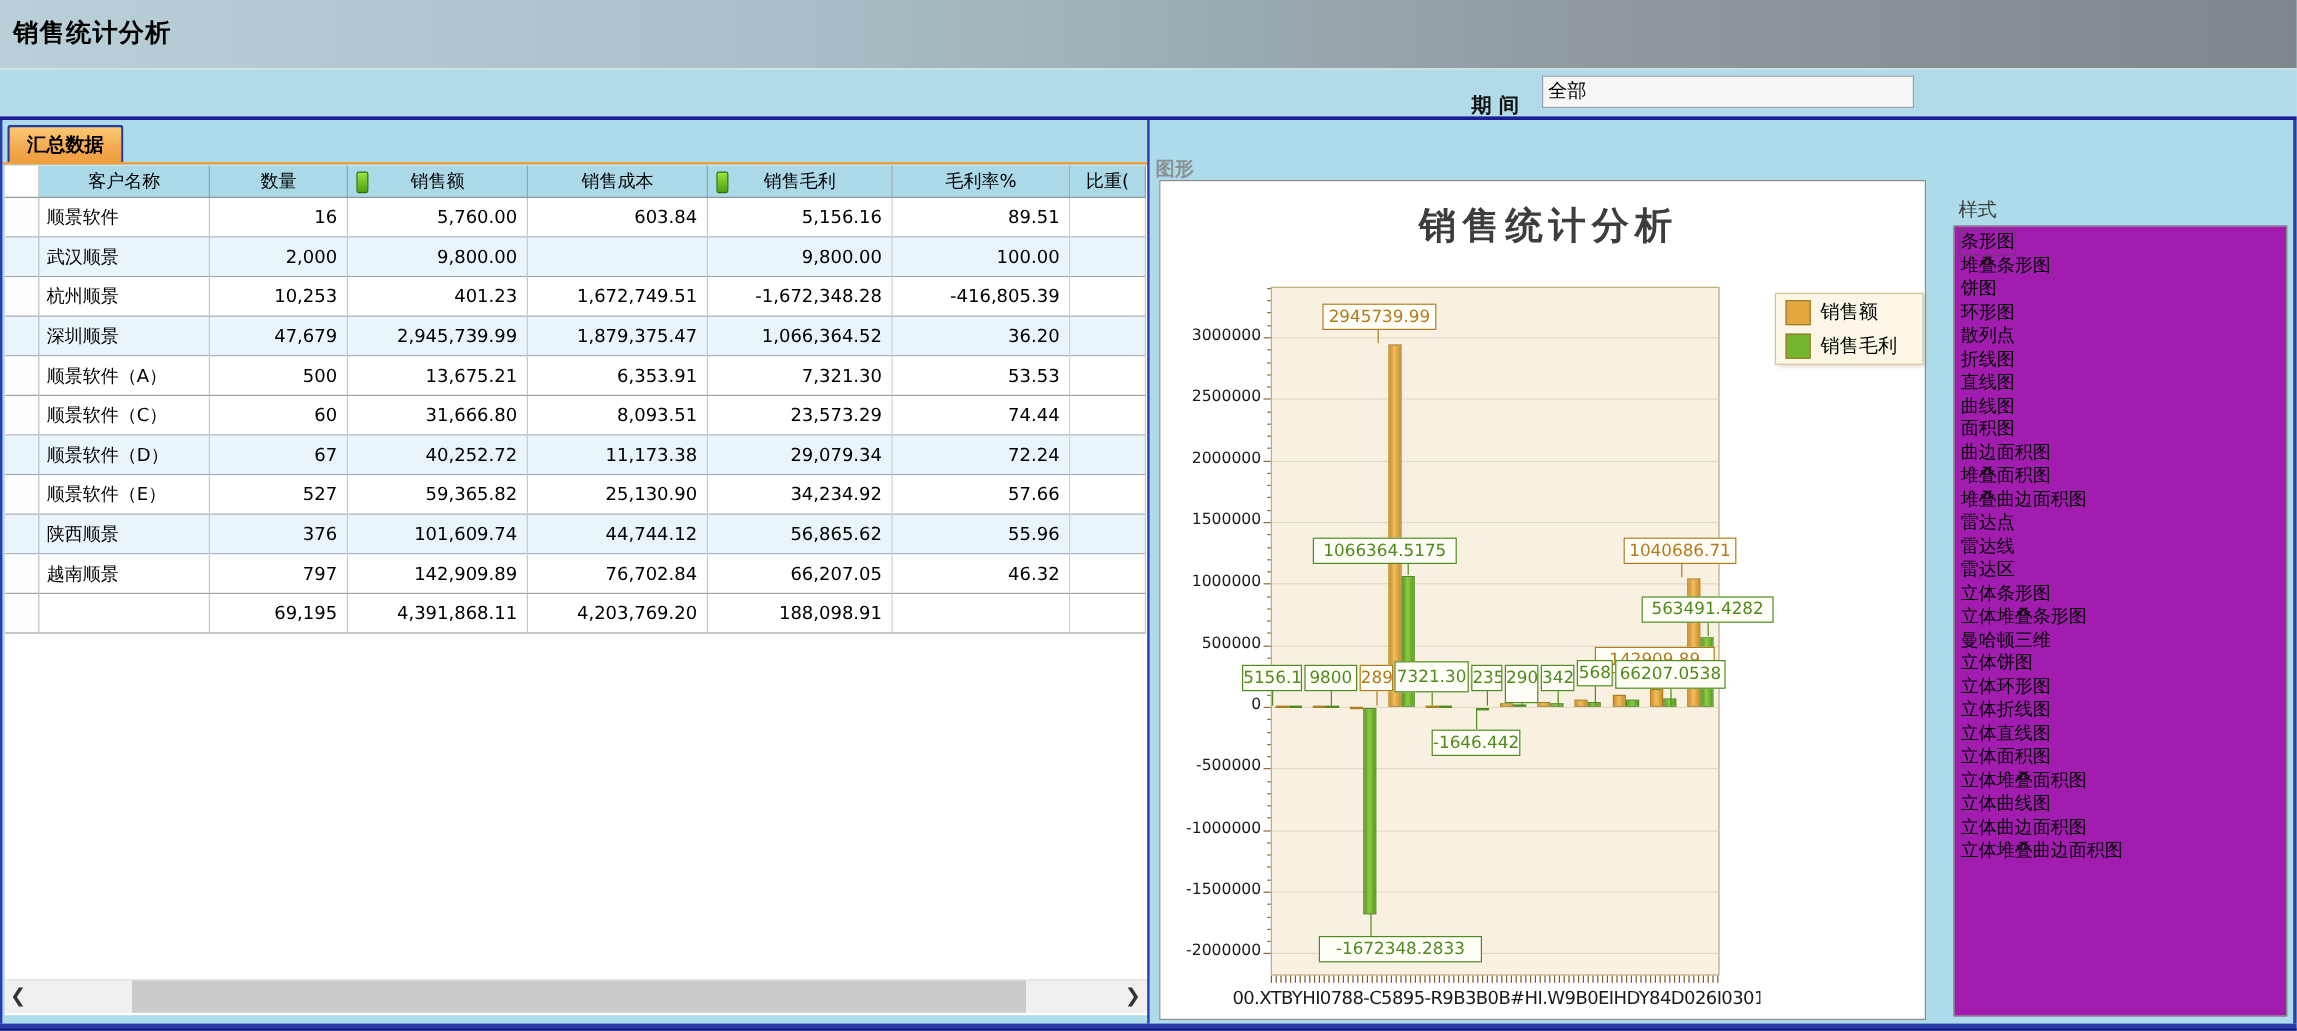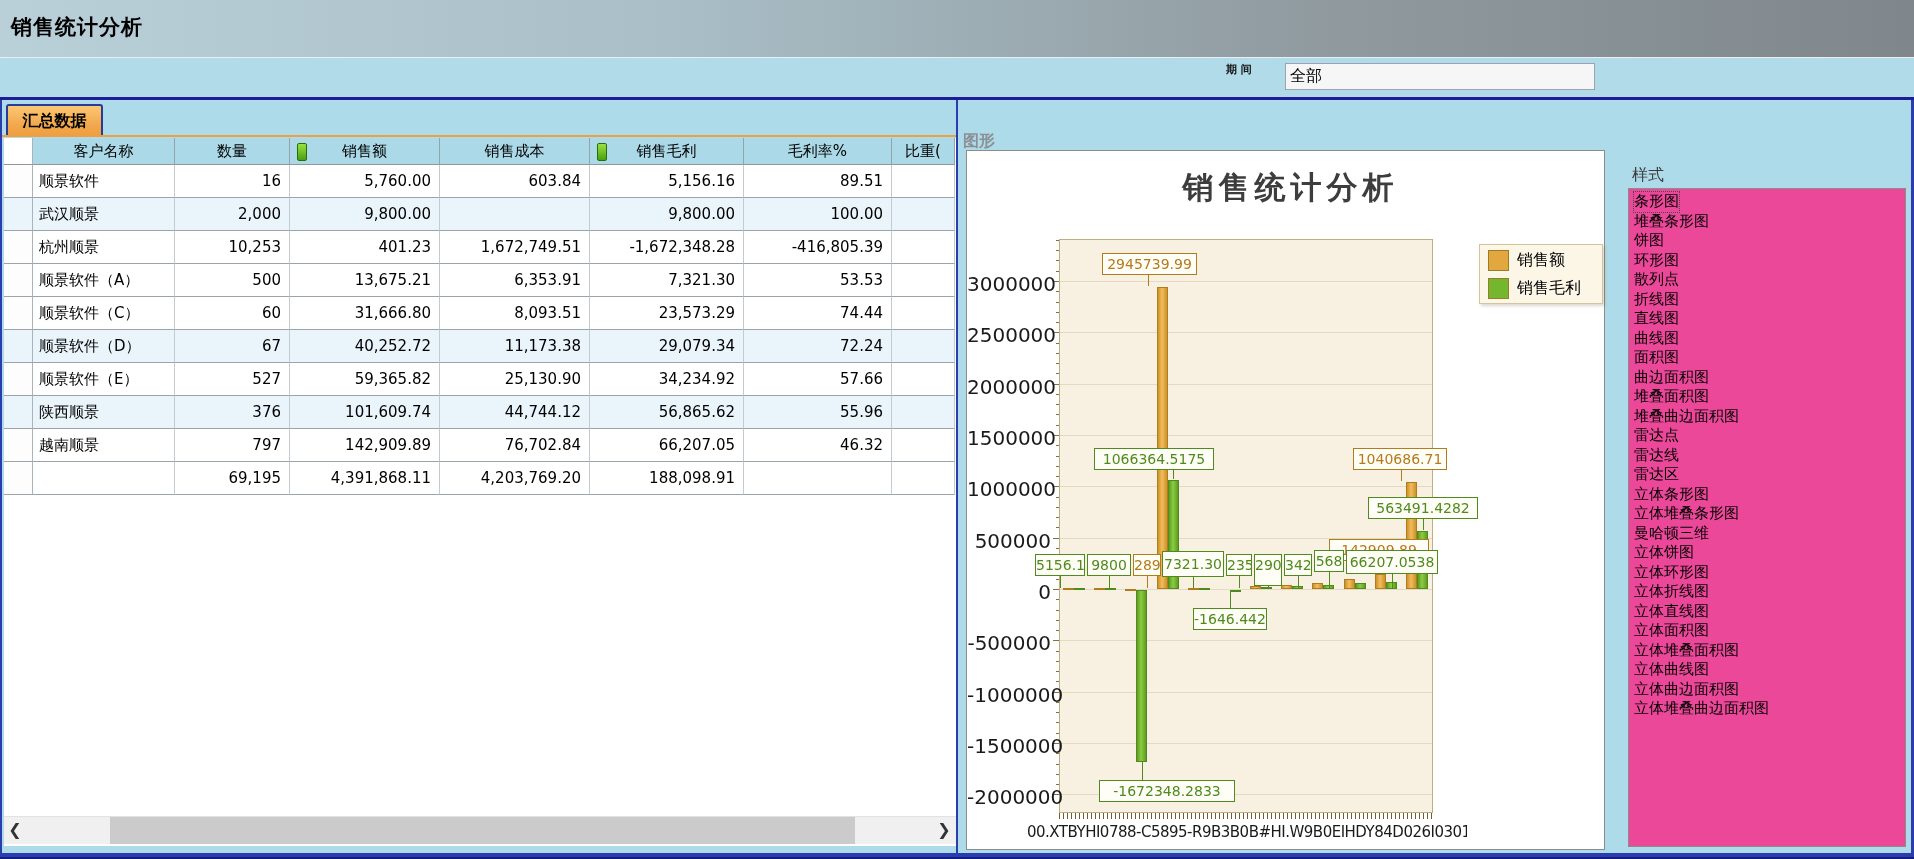--- a/index.html
+++ b/index.html
@@ -7,21 +7,21 @@
   #app{position:relative;width:1914px;height:859px;background:#aedbe9;}
 
   
   #titlebar{position:absolute;left:0;top:0;width:1914px;height:57px;
     background:linear-gradient(90deg,#bad0d9 0%,#a9bec7 35%,#8f999e 70%,#7f878c 100%);
     border-bottom:1px solid #e9eef0;}
   #titlebar .title{position:absolute;left:11px;top:13px;font-size:21px;font-weight:bold;color:#000;letter-spacing:1px;}
 
   
   #filterband{position:absolute;left:0;top:58px;width:1914px;height:40px;background:#b2dbe9;}
-  #filterband .plabel{position:absolute;left:1226px;top:4px;font-size:11px;font-weight:600;color:#111;}
+  #filterband .plabel{position:absolute;left:1226px;top:18px;font-size:17px;font-weight:600;color:#111;}
   #period-input{position:absolute;left:1285px;top:5px;width:300px;height:25px;background:#f6f6f6;
     border:1px solid #9aa3b0;font-size:16px;padding:0 4px;font-family:inherit;color:#000;}
   #navline{position:absolute;left:0;top:97px;width:1914px;height:3px;background:#1d1d99;}
 
   
   .vdivider{position:absolute;top:100px;height:753px;width:2px;background:#2b3caf;}
   #border-left{left:0px;} #border-right{left:1911px;width:3px;} #border-mid{left:956px;}
   #border-bottom{position:absolute;left:0;top:853px;width:1914px;height:6px;background:#2b3caf;border-bottom:2px solid #141d7d;box-sizing:border-box;}
 
   
@@ -54,37 +54,37 @@
 
   
   #chart-group-label{position:absolute;left:963px;top:131px;font-size:16px;font-weight:bold;color:#8b9094;}
   #chart-canvas{position:absolute;left:966px;top:150px;width:639px;height:700px;background:#fff;
     border:1px solid #8c8c8c;box-sizing:border-box;}
   #chart-title{position:absolute;left:0;top:16px;width:100%;text-align:center;padding-left:10px;box-sizing:border-box;
     font-family:"DejaVu Serif","Liberation Serif",serif;font-size:31px;font-weight:600;color:#3d3d3d;letter-spacing:5px;}
   #plot-area{position:absolute;left:92px;top:88px;width:374px;height:574px;background:#f8f1e2;
     border:1px solid #bfae84;box-sizing:border-box;}
   .gridline{position:absolute;height:1px;background:#e4dac4;}
-  .ylabel{position:absolute;left:0;width:84px;text-align:right;font-size:20px;color:#1a1a1a;}
+  .ylabel{position:absolute;left:0;width:84px;text-align:right;font-size:13px;color:#1a1a1a;}
   .ytick{position:absolute;height:1px;background:#8a6d3b;}
   .xtick{position:absolute;width:1px;height:6px;background:#7a5c2e;}
   .bar{position:absolute;box-sizing:border-box;}
   .conn{position:absolute;width:1px;}
   .ann{position:absolute;box-sizing:border-box;background:#fffef6;border:1px solid;height:22px;
     font-size:14px;line-height:20px;text-align:center;overflow:hidden;white-space:nowrap;}
   #xaxis-label{position:absolute;left:60px;top:672px;width:440px;text-align:center;font-size:15px;color:#1a1a1a;letter-spacing:-0.5px;overflow:hidden;white-space:nowrap;}
   #legend{position:absolute;left:512px;top:93px;width:122px;height:58px;background:#fcf6e6;border:1px solid #d2c49e;
     box-shadow:2px 2px 3px rgba(120,100,60,.25);}
   .legend-row{display:flex;align-items:center;height:26px;margin:2px 0 0 8px;}
   .legend-swatch{width:21px;height:21px;border:1px solid #9a7b28;box-sizing:border-box;margin-right:8px;}
   .legend-label{font-size:16px;color:#000;}
 
   
   #style-group-label{position:absolute;left:1632px;top:165px;font-size:16px;color:#3c3c3c;}
-  #style-listbox{position:absolute;left:1628px;top:188px;width:278px;height:659px;background:#ec4899;
+  #style-listbox{position:absolute;left:1628px;top:188px;width:278px;height:659px;background:#a21caf;
     border:1px solid #8c8c8c;box-sizing:border-box;padding:3px 0 0 5px;overflow:hidden;}
   .style-item{font-size:15px;line-height:19.5px;color:#000;white-space:nowrap;}
   .style-item.selected{outline:1px dotted #4a4a4a;width:max-content;}
 </style>
 </head>
 <body>
 
 <div id="app">
 
   <div id="titlebar">
@@ -134,20 +134,30 @@
             <div class="tcell num" style="width: 63px;"></div>
           </div>
           <div class="trow">
             <div class="tcell rowhdr" style="width: 29px;"></div>
             <div class="tcell name" style="width: 142px;">杭州顺景</div>
             <div class="tcell num" style="width: 115px;">10,253</div>
             <div class="tcell num" style="width: 150px;">401.23</div>
             <div class="tcell num" style="width: 150px;">1,672,749.51</div>
             <div class="tcell num" style="width: 154px;">-1,672,348.28</div>
             <div class="tcell num" style="width: 148px;">-416,805.39</div>
+            <div class="tcell num" style="width: 63px;"></div>
+          </div>
+          <div class="trow alt">
+            <div class="tcell rowhdr" style="width: 29px;"></div>
+            <div class="tcell name" style="width: 142px;">深圳顺景</div>
+            <div class="tcell num" style="width: 115px;">47,679</div>
+            <div class="tcell num" style="width: 150px;">2,945,739.99</div>
+            <div class="tcell num" style="width: 150px;">1,879,375.47</div>
+            <div class="tcell num" style="width: 154px;">1,066,364.52</div>
+            <div class="tcell num" style="width: 148px;">36.20</div>
             <div class="tcell num" style="width: 63px;"></div>
           </div>
           <div class="trow">
             <div class="tcell rowhdr" style="width: 29px;"></div>
             <div class="tcell name" style="width: 142px;">顺景软件（A）</div>
             <div class="tcell num" style="width: 115px;">500</div>
             <div class="tcell num" style="width: 150px;">13,675.21</div>
             <div class="tcell num" style="width: 150px;">6,353.91</div>
             <div class="tcell num" style="width: 154px;">7,321.30</div>
             <div class="tcell num" style="width: 148px;">53.53</div>

